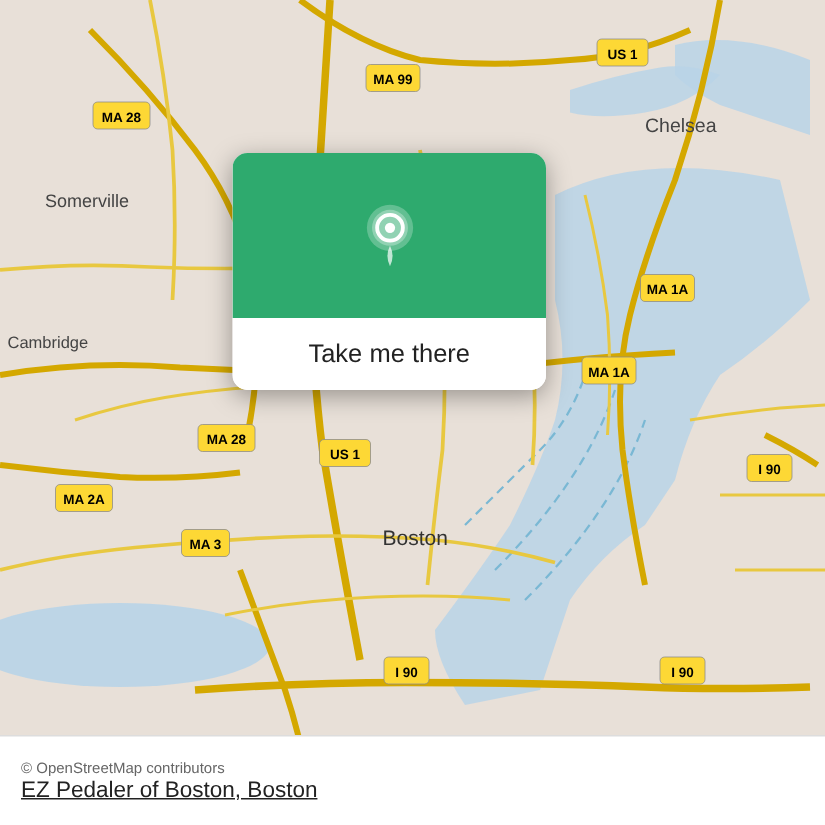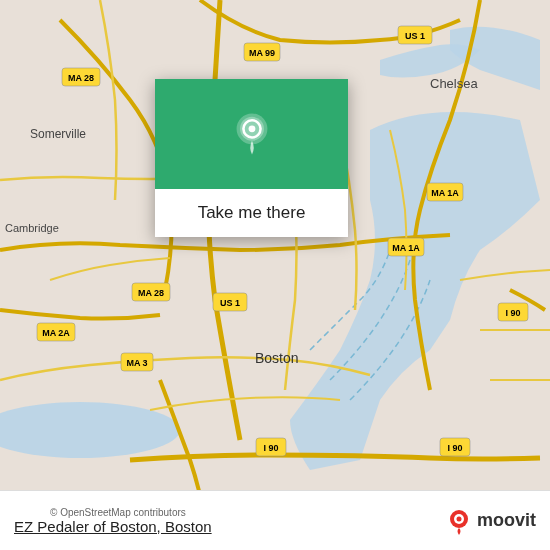--- a/index.html
+++ b/index.html
@@ -24,25 +24,25 @@
     #map-svg {
       width: 100%;
       height: 100%;
       position: absolute;
       top: 0; left: 0;
     }
 
     
     #popup-card {
       position: absolute;
-      top: 79px;
+      top: 102px;
       left: 155px;
-      width: 193px;
+      width: 209px;
       background: white;
-      border-radius: 0;
+      border-radius: 10px;
       overflow: hidden;
       box-shadow: 0 4px 16px rgba(0,0,0,0.35);
       z-index: 10;
     }
 
     #popup-green {
       background: #2eaa6e;
       height: 110px;
       display: flex;
       align-items: center;
@@ -80,21 +80,20 @@
     }
 
     #bottom-left {
       display: flex;
       flex-direction: column;
     }
 
     #attribution {
       font-size: 10px;
       color: #666;
-      margin-left: 36px;
     }
 
     #place-name {
       font-size: 15px;
       color: #222;
       font-weight: 400;
       text-decoration: underline;
     }
 
     #moovit-logo {
@@ -221,23 +220,13 @@
     </div>
     <button id="popup-button">Take me there</button>
   </div>
 </div>
 
 <div id="bottom-bar">
   <div id="bottom-left">
     <span id="attribution">© OpenStreetMap contributors</span>
     <span id="place-name">EZ Pedaler of Boston, Boston</span>
   </div>
-  <div id="moovit-logo">
-
-    <svg id="moovit-icon" viewBox="0 0 28 28">
-      <circle cx="14" cy="12" r="9" fill="#e8312a"></circle>
-      <circle cx="14" cy="12" r="5" fill="white"></circle>
-      <circle cx="14" cy="12" r="2.5" fill="#e8312a"></circle>
-      <path d="M14 21 Q11 24 14 28 Q17 24 14 21 Z" fill="#e8312a"></path>
-    </svg>
-    <span id="moovit-text">moovit</span>
-  </div>
 </div>
 
 </body></html>

